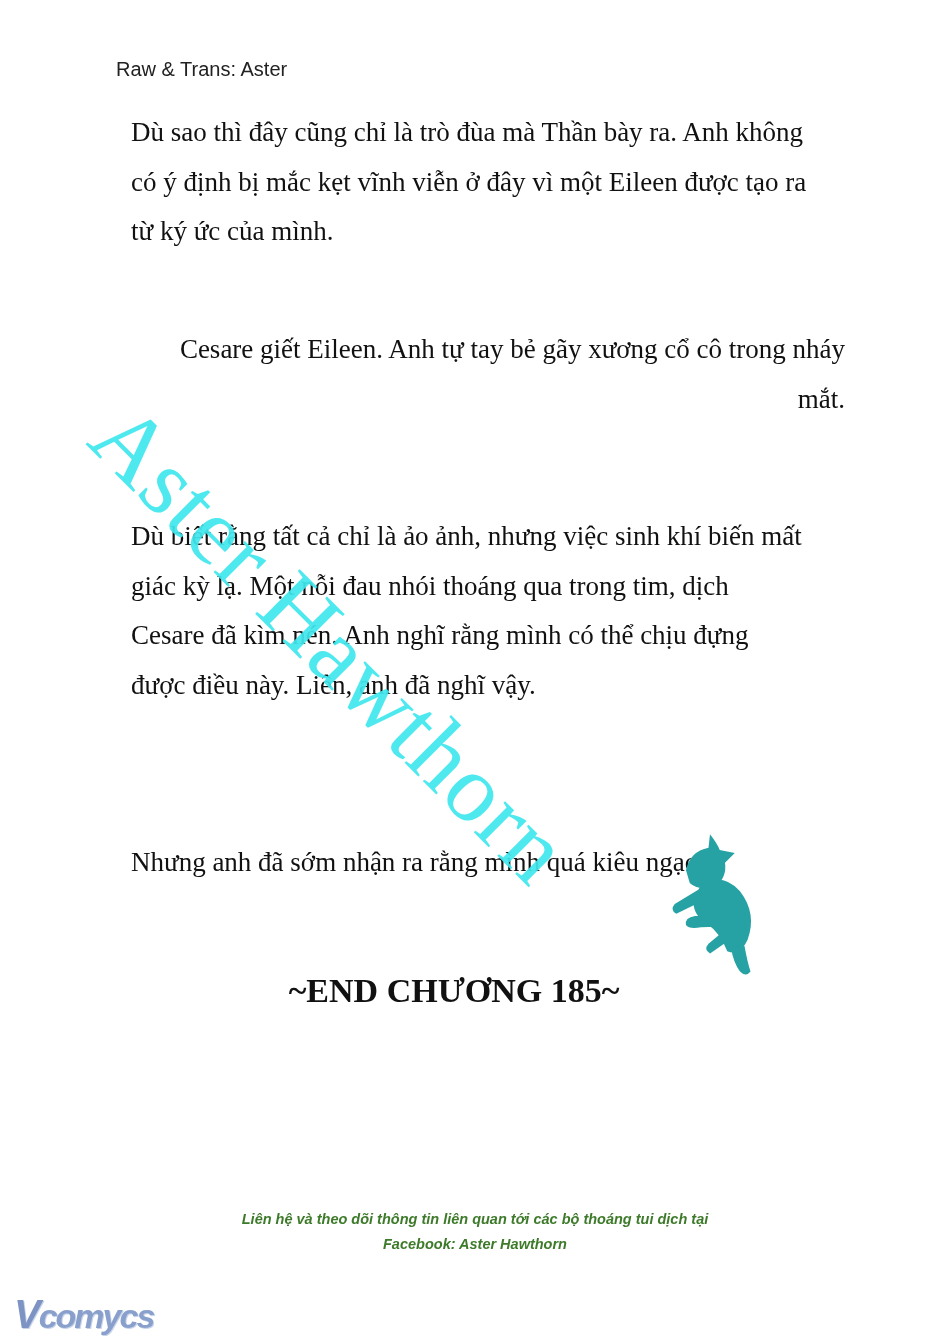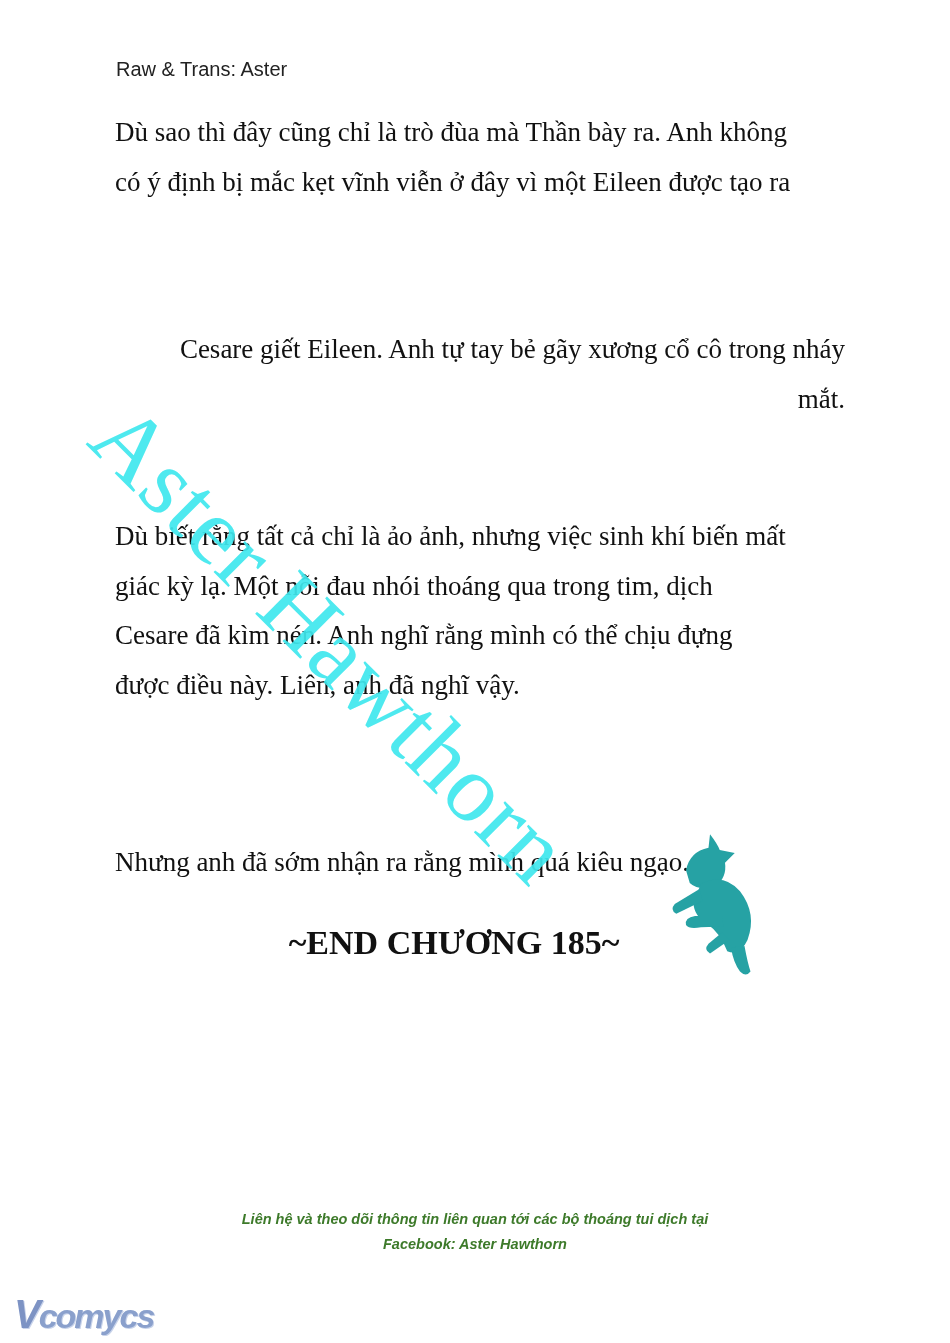--- a/index.html
+++ b/index.html
@@ -16,23 +16,23 @@
   }
   .para {
     position: absolute; left: 115px; width: 730px;
     font-size: 27px; line-height: 49.5px; margin: 0;
     color: #111;
   }
   .p1 { top: 108px; }
   .p2 { top: 325px; text-align: right; }
   .p3 { top: 512px; }
   .p4 { top: 838px; }
-  .para .ln { display: block; white-space: nowrap; }
+  .para .ln { display: block; white-space: nowrap; margin-left: 16px; }
   .end-title {
-    position: absolute; left: 0; width: 908px; top: 924px;
+    position: absolute; left: 0; width: 908px; top: 972px;
     text-align: center; font-weight: bold; font-size: 34px;
     color: #111;
   }
   .footer {
     position: absolute; left: 0; width: 950px; top: 1207px;
     text-align: center;
     font-family: "Liberation Sans", "DejaVu Sans", sans-serif;
     font-style: italic; font-weight: bold; font-size: 14.5px;
     line-height: 25px; color: #3d7a2a;
   }
@@ -61,20 +61,21 @@
   .logo .v { font-size: 40px; color: #7d93c4; }
 </style>
 </head>
 <body>
 
 <div class="credit">Raw &amp; Trans: Aster</div>
 
 <p class="para p1">
   <span class="ln">Dù sao thì đây cũng chỉ là trò đùa mà Thần bày ra. Anh không</span>
   <span class="ln">có ý định bị mắc kẹt vĩnh viễn ở đây vì một Eileen được tạo ra</span>
+  <span class="ln">từ ký ức của mình.</span>
 </p>
 
 <p class="para p2">
   <span class="ln">Cesare giết Eileen. Anh tự tay bẻ gãy xương cổ cô trong nháy</span>
   <span class="ln">mắt.</span>
 </p>
 
 <p class="para p3">
   <span class="ln">Dù biết rằng tất cả chỉ là ảo ảnh, nhưng việc sinh khí biến mất</span>
   <span class="ln">giác kỳ lạ. Một nỗi đau nhói thoáng qua trong tim, dịch</span>

